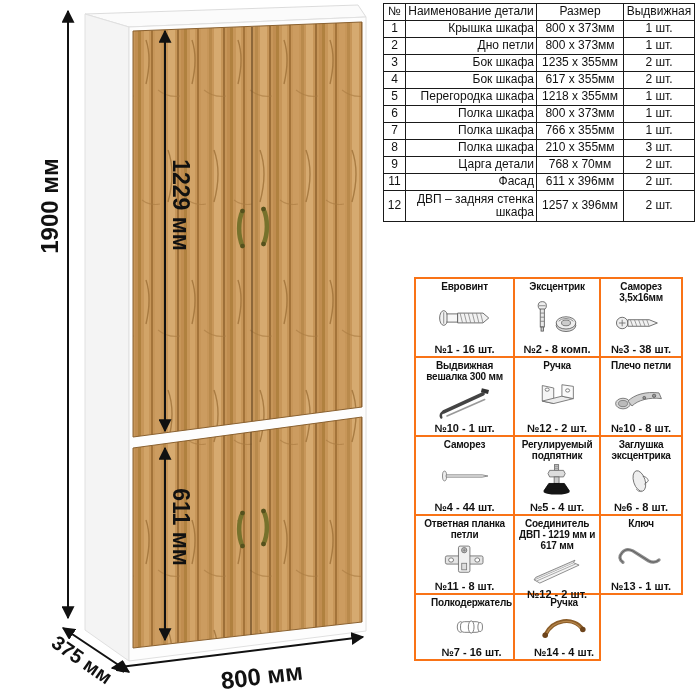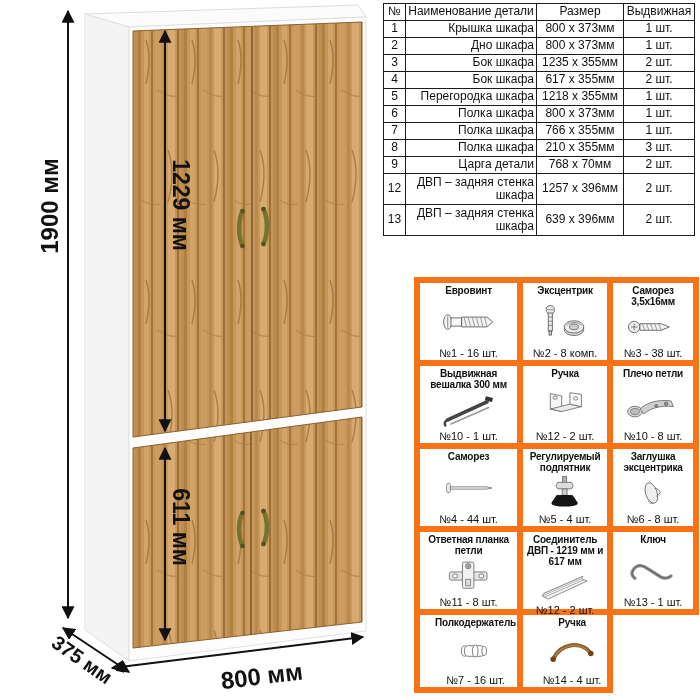--- a/index.html
+++ b/index.html
@@ -19,27 +19,27 @@
   table.parts th{height:16px;text-align:center;}
   table.parts tr.single{height:17px;}
   table.parts tr.tall{height:31px;}
   td.c{text-align:center;}
   td.l{text-align:right;padding-left:4px;}
   
   table.hw{
     position:absolute;left:414px;top:277px;border-collapse:collapse;table-layout:fixed;
     background:#fff;
   }
-  table.hw td{border:6px solid #f97316;width:80px;padding:0;vertical-align:top;}
+  table.hw td{border:2px solid #f97316;width:80px;padding:0;vertical-align:top;}
   table.hw td.none{border:none;background:transparent;}
   .hwc{display:flex;flex-direction:column;align-items:center;justify-content:space-between;
        box-sizing:border-box;padding:2px 1px 1px 1px;height:77px;}
-  .hwc.short{height:72px;padding-left:15px;}
+  .hwc.short{height:64px;padding-left:15px;}
   .hwt{font-weight:bold;font-size:10px;text-align:center;line-height:1.12;letter-spacing:-0.2px;}
-  .hwn{font-weight:normal;font-size:11px;text-align:center;white-space:nowrap;}
+  .hwn{font-weight:bold;font-size:11px;text-align:center;white-space:nowrap;}
   .hwi{flex:1;display:flex;align-items:center;justify-content:center;width:100%;}
   .hwi svg{width:68px;height:36px;display:block;}
   
   svg.scene{position:absolute;left:0;top:0;}
   .dimtext{font-family:"Liberation Sans",sans-serif;font-weight:bold;fill:#111;}
 </style>
 </head>
 <body>
 
 <svg class="scene" width="410" height="700" viewBox="0 0 410 700">
@@ -118,21 +118,21 @@
     <th>Выдвижная</th>
   </tr>
   <tr class="single">
         <td class="c">1</td>
         <td class="l">Крышка шкафа</td>
         <td class="c">800 x 373мм</td>
         <td class="c">1 шт.</td>
       </tr>
   <tr class="single">
         <td class="c">2</td>
-        <td class="l">Дно шкафа</td>
+        <td class="l">Дно петли</td>
         <td class="c">800 x 373мм</td>
         <td class="c">1 шт.</td>
       </tr>
   <tr class="single">
         <td class="c">3</td>
         <td class="l">Бок шкафа</td>
         <td class="c">1235 x 355мм</td>
         <td class="c">2 шт.</td>
       </tr>
   <tr class="single">
@@ -164,30 +164,30 @@
         <td class="l">Полка шкафа</td>
         <td class="c">210 x 355мм</td>
         <td class="c">3 шт.</td>
       </tr>
   <tr class="single">
         <td class="c">9</td>
         <td class="l">Царга детали</td>
         <td class="c">768 x 70мм</td>
         <td class="c">2 шт.</td>
       </tr>
+  <tr class="single">
+        <td class="c">11</td>
+        <td class="l">Фасад</td>
+        <td class="c">611 x 396мм</td>
+        <td class="c">2 шт.</td>
+      </tr>
   <tr class="tall">
         <td class="c">12</td>
         <td class="l">ДВП – задняя стенка шкафа</td>
         <td class="c">1257 x 396мм</td>
-        <td class="c">2 шт.</td>
-      </tr>
-  <tr class="tall">
-        <td class="c">13</td>
-        <td class="l">ДВП – задняя стенка шкафа</td>
-        <td class="c">639 x 396мм</td>
         <td class="c">2 шт.</td>
       </tr>
 </tbody>
   </table>
 
 <table class="hw">
   <tbody>
       <tr>
     <td>
           <div class="hwc">

